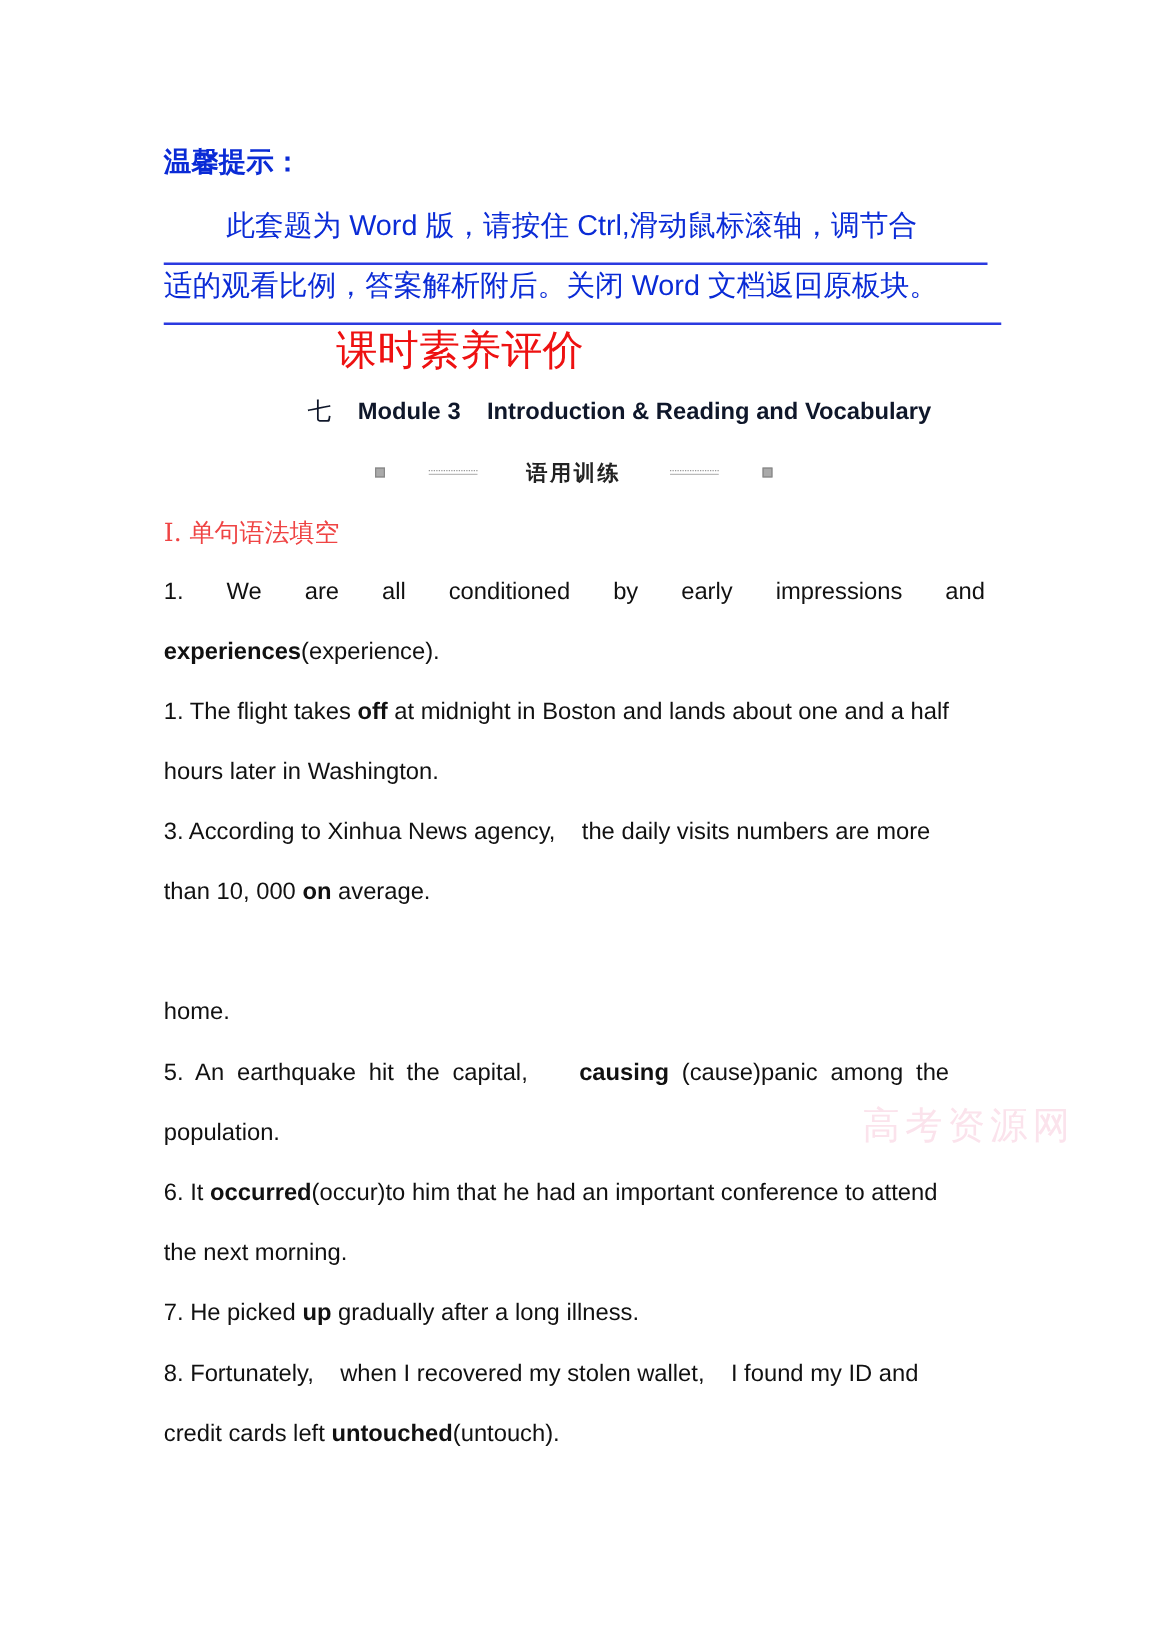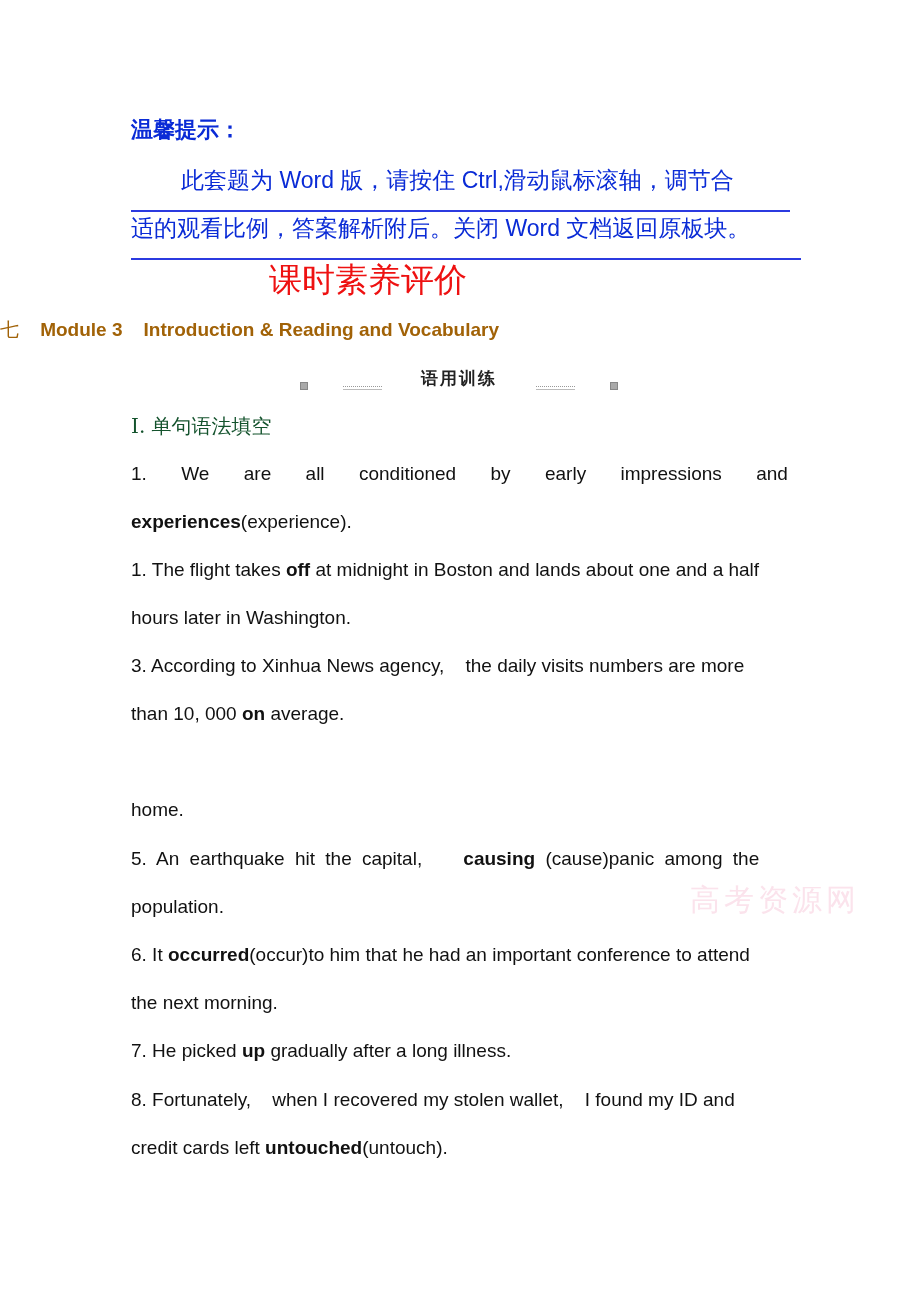--- a/index.html
+++ b/index.html
@@ -5,29 +5,29 @@
   html, body { margin: 0; padding: 0; background: #ffffff; }
   body { width: 920px; height: 1302px; position: relative; overflow: hidden; font-family: "Liberation Sans", "DejaVu Sans", sans-serif; color: #111; }
   .page { position: absolute; left: 0; top: 0; width: 920px; height: 1302px; }
 
   .notice-title { position: absolute; left: 131px; top: 115px; font-size: 22px; font-weight: bold; color: #0a2bd6; line-height: 30px; }
   .notice-line { position: absolute; font-size: 23px; color: #0a2bd6; line-height: 30px; white-space: nowrap; border-bottom: 2px solid #2b3ae0; padding-bottom: 15px; }
   .notice-line.l1 { left: 131px; top: 165px; width: 659px; padding-left: 50px; box-sizing: border-box; }
   .notice-line.l2 { left: 131px; top: 213px; width: 670px; }
 
   .main-title { position: absolute; left: 0; width: 736px; top: 258px; text-align: center; font-family: "DejaVu Serif", "Liberation Serif", serif; font-size: 33px; color: #ee1111; line-height: 44px; }
-  .subtitle { position: absolute; left: 0; width: 745px; top: 315px; text-align: left; color: #a16207; font-size: 19px; font-weight: bold; line-height: 28px; white-space: pre; }
+  .subtitle { position: absolute; left: 0; width: 745px; top: 315px; text-align: right; color: #0f172a; font-size: 19px; font-weight: bold; line-height: 28px; white-space: pre; }
   .subtitle .num { font-family: "DejaVu Serif", "Liberation Serif", serif; font-weight: normal; font-size: 19px; }
 
-  .divider { position: absolute; left: 300px; top: 366px; width: 318px; height: 24px; display: flex; align-items: flex-end; gap: 35px; }
+  .divider { position: absolute; left: 300px; top: 366px; width: 318px; height: 24px; display: flex; align-items: center; gap: 35px; }
   .divider .line { flex: 1; height: 2px; border-top: 1px dotted #999; border-bottom: 1px solid #bbb; }
   .divider .end { width: 6px; height: 6px; background: #aaa; border: 1px solid #888; }
   .divider .label { padding: 0 4px; font-size: 17px; font-weight: bold; color: #222; letter-spacing: 2px; }
 
-  .section-heading { position: absolute; left: 131px; top: 411px; font-family: "DejaVu Serif", "Liberation Serif", serif; font-size: 20px; color: #14532d; line-height: 30px; }
+  .section-heading { position: absolute; left: 131px; top: 411px; font-family: "DejaVu Serif", "Liberation Serif", serif; font-size: 20px; color: #ef4444; line-height: 30px; }
 
   .qline { position: absolute; left: 131px; width: 657px; font-size: 19px; line-height: 26px; color: #111; white-space: nowrap; }
   .qline.justify { display: flex; justify-content: space-between; }
   .ans { font-weight: bold; text-underline-offset: 3px; }
   .ital { }
 
   .watermark { position: absolute; left: 690px; top: 880px; font-size: 30px; color: #fbe3ec; letter-spacing: 4px; font-family: "DejaVu Serif", serif; }
 </style>
 </head>
 <body>

